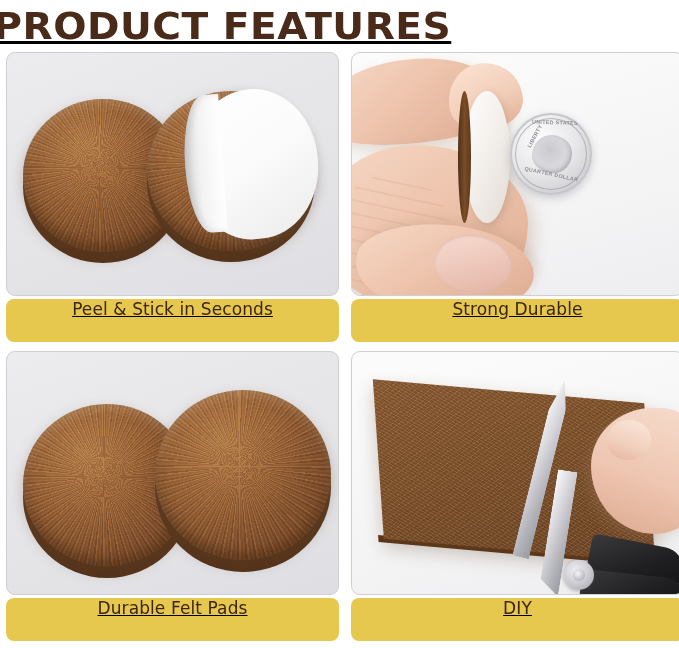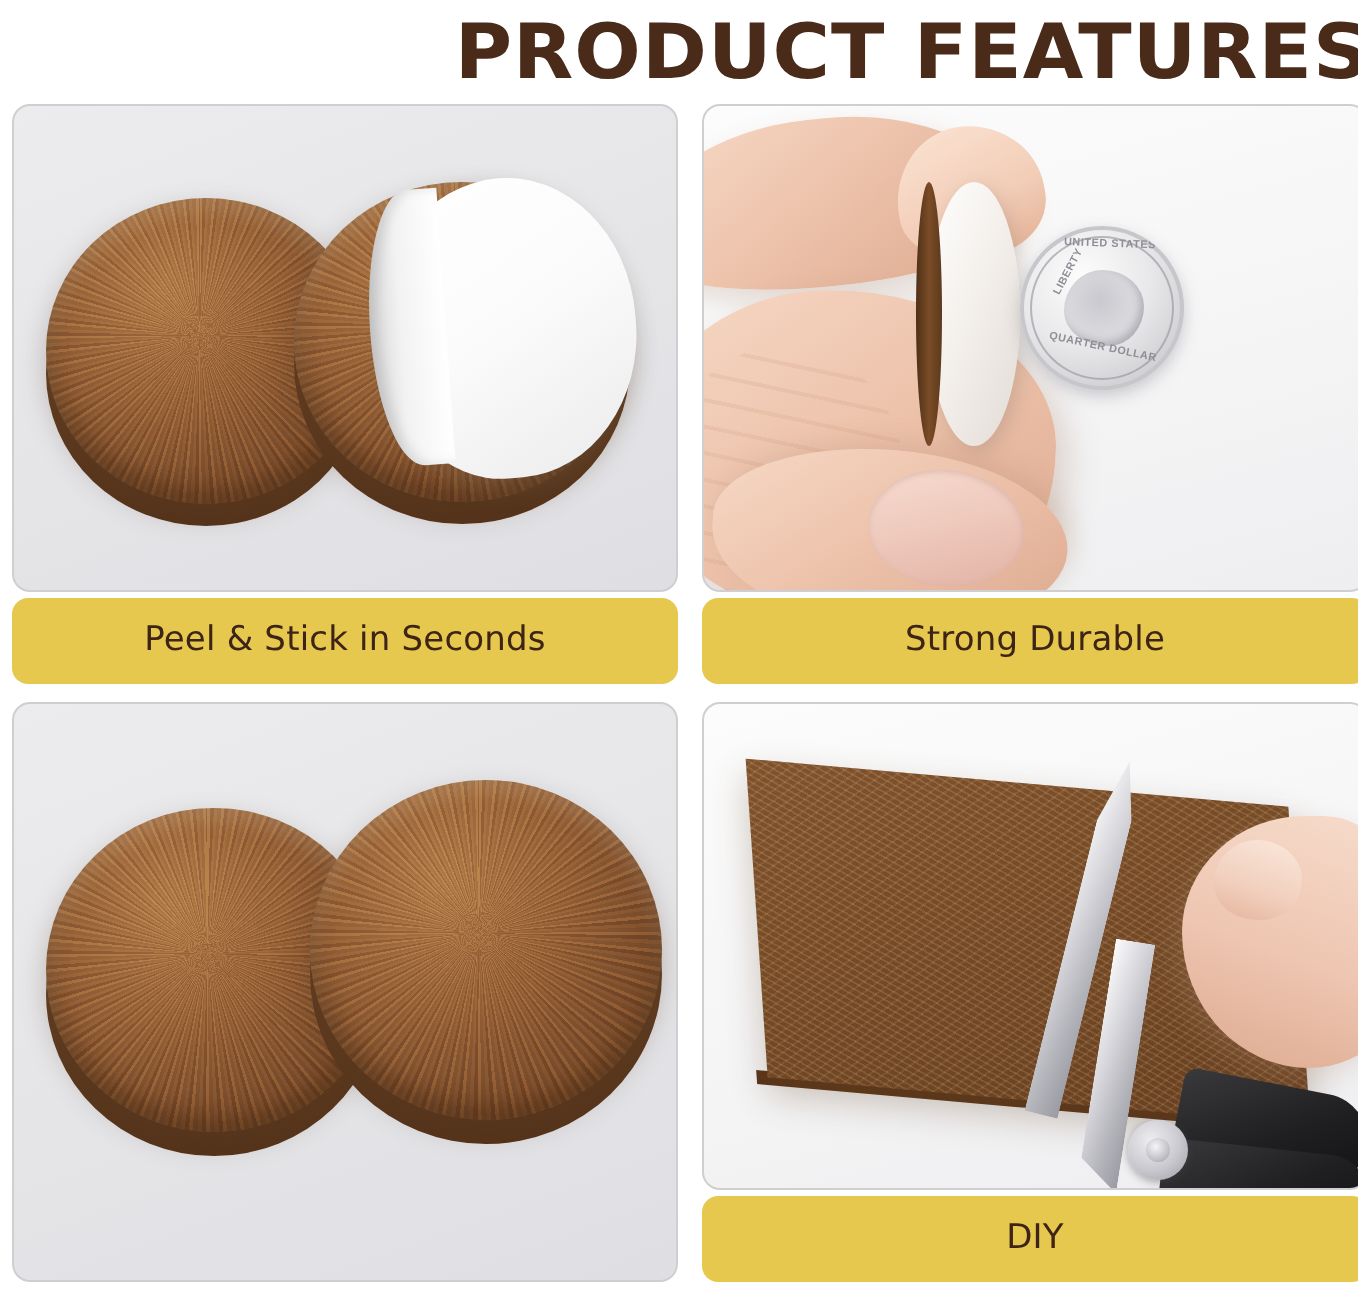--- a/index.html
+++ b/index.html
@@ -20,21 +20,22 @@
     width: 679px;
     height: 648px;
     background: #ffffff;
   }
 
   
   #title-bar {
     height: 52px;
     display: flex;
     align-items: center;
-    justify-content: flex-end;
+    justify-content: flex-start;
+    text-decoration: underline;
   }
   #page-title {
     font-family: "DejaVu Sans", sans-serif;
     font-size: 38px;
     font-weight: 700;
     letter-spacing: 0.5px;
     color: #4a2a18;
     line-height: 1;
     white-space: nowrap;
     transform: scaleX(1.03);
@@ -70,22 +71,22 @@
   .photo-panel.white-bg {
     background: linear-gradient(165deg, #fcfcfc 0%, #f5f5f6 55%, #eeeef0 100%);
   }
 
   .caption-bar {
     margin-top: 3px;
     height: 44px;
     border-radius: 8px;
     background: #e6c84f;
     display: flex;
-    align-items: center;
     justify-content: center;
+    text-decoration: underline;
   }
   .caption-text {
     font-family: "DejaVu Sans", sans-serif;
     font-size: 17px;
     font-weight: 500;
     color: #3d2415;
     letter-spacing: 0.1px;
     white-space: nowrap;
   }
 
@@ -423,20 +424,23 @@
         <div class="felt-disc" id="c3-disc-a">
           <div class="felt-fuzz"></div>
           <div class="felt-rim"></div>
         </div>
         <div class="disc-edge" id="c3-disc-edge-b"></div>
         <div class="felt-disc" id="c3-disc-b">
           <div class="felt-fuzz"></div>
           <div class="felt-rim"></div>
         </div>
       </div>
+      <div class="caption-bar">
+        <span class="caption-text">Durable Felt Pads</span>
+      </div>
     </div>
 
     <div class="feature-card">
       <div class="photo-panel white-bg">
         <div id="c4-sheet-edge"></div>
         <div id="c4-sheet">
           <div id="c4-sheet-tex"></div>
         </div>
         <div id="c4-hand"></div>
         <div id="c4-fingertip"></div>

